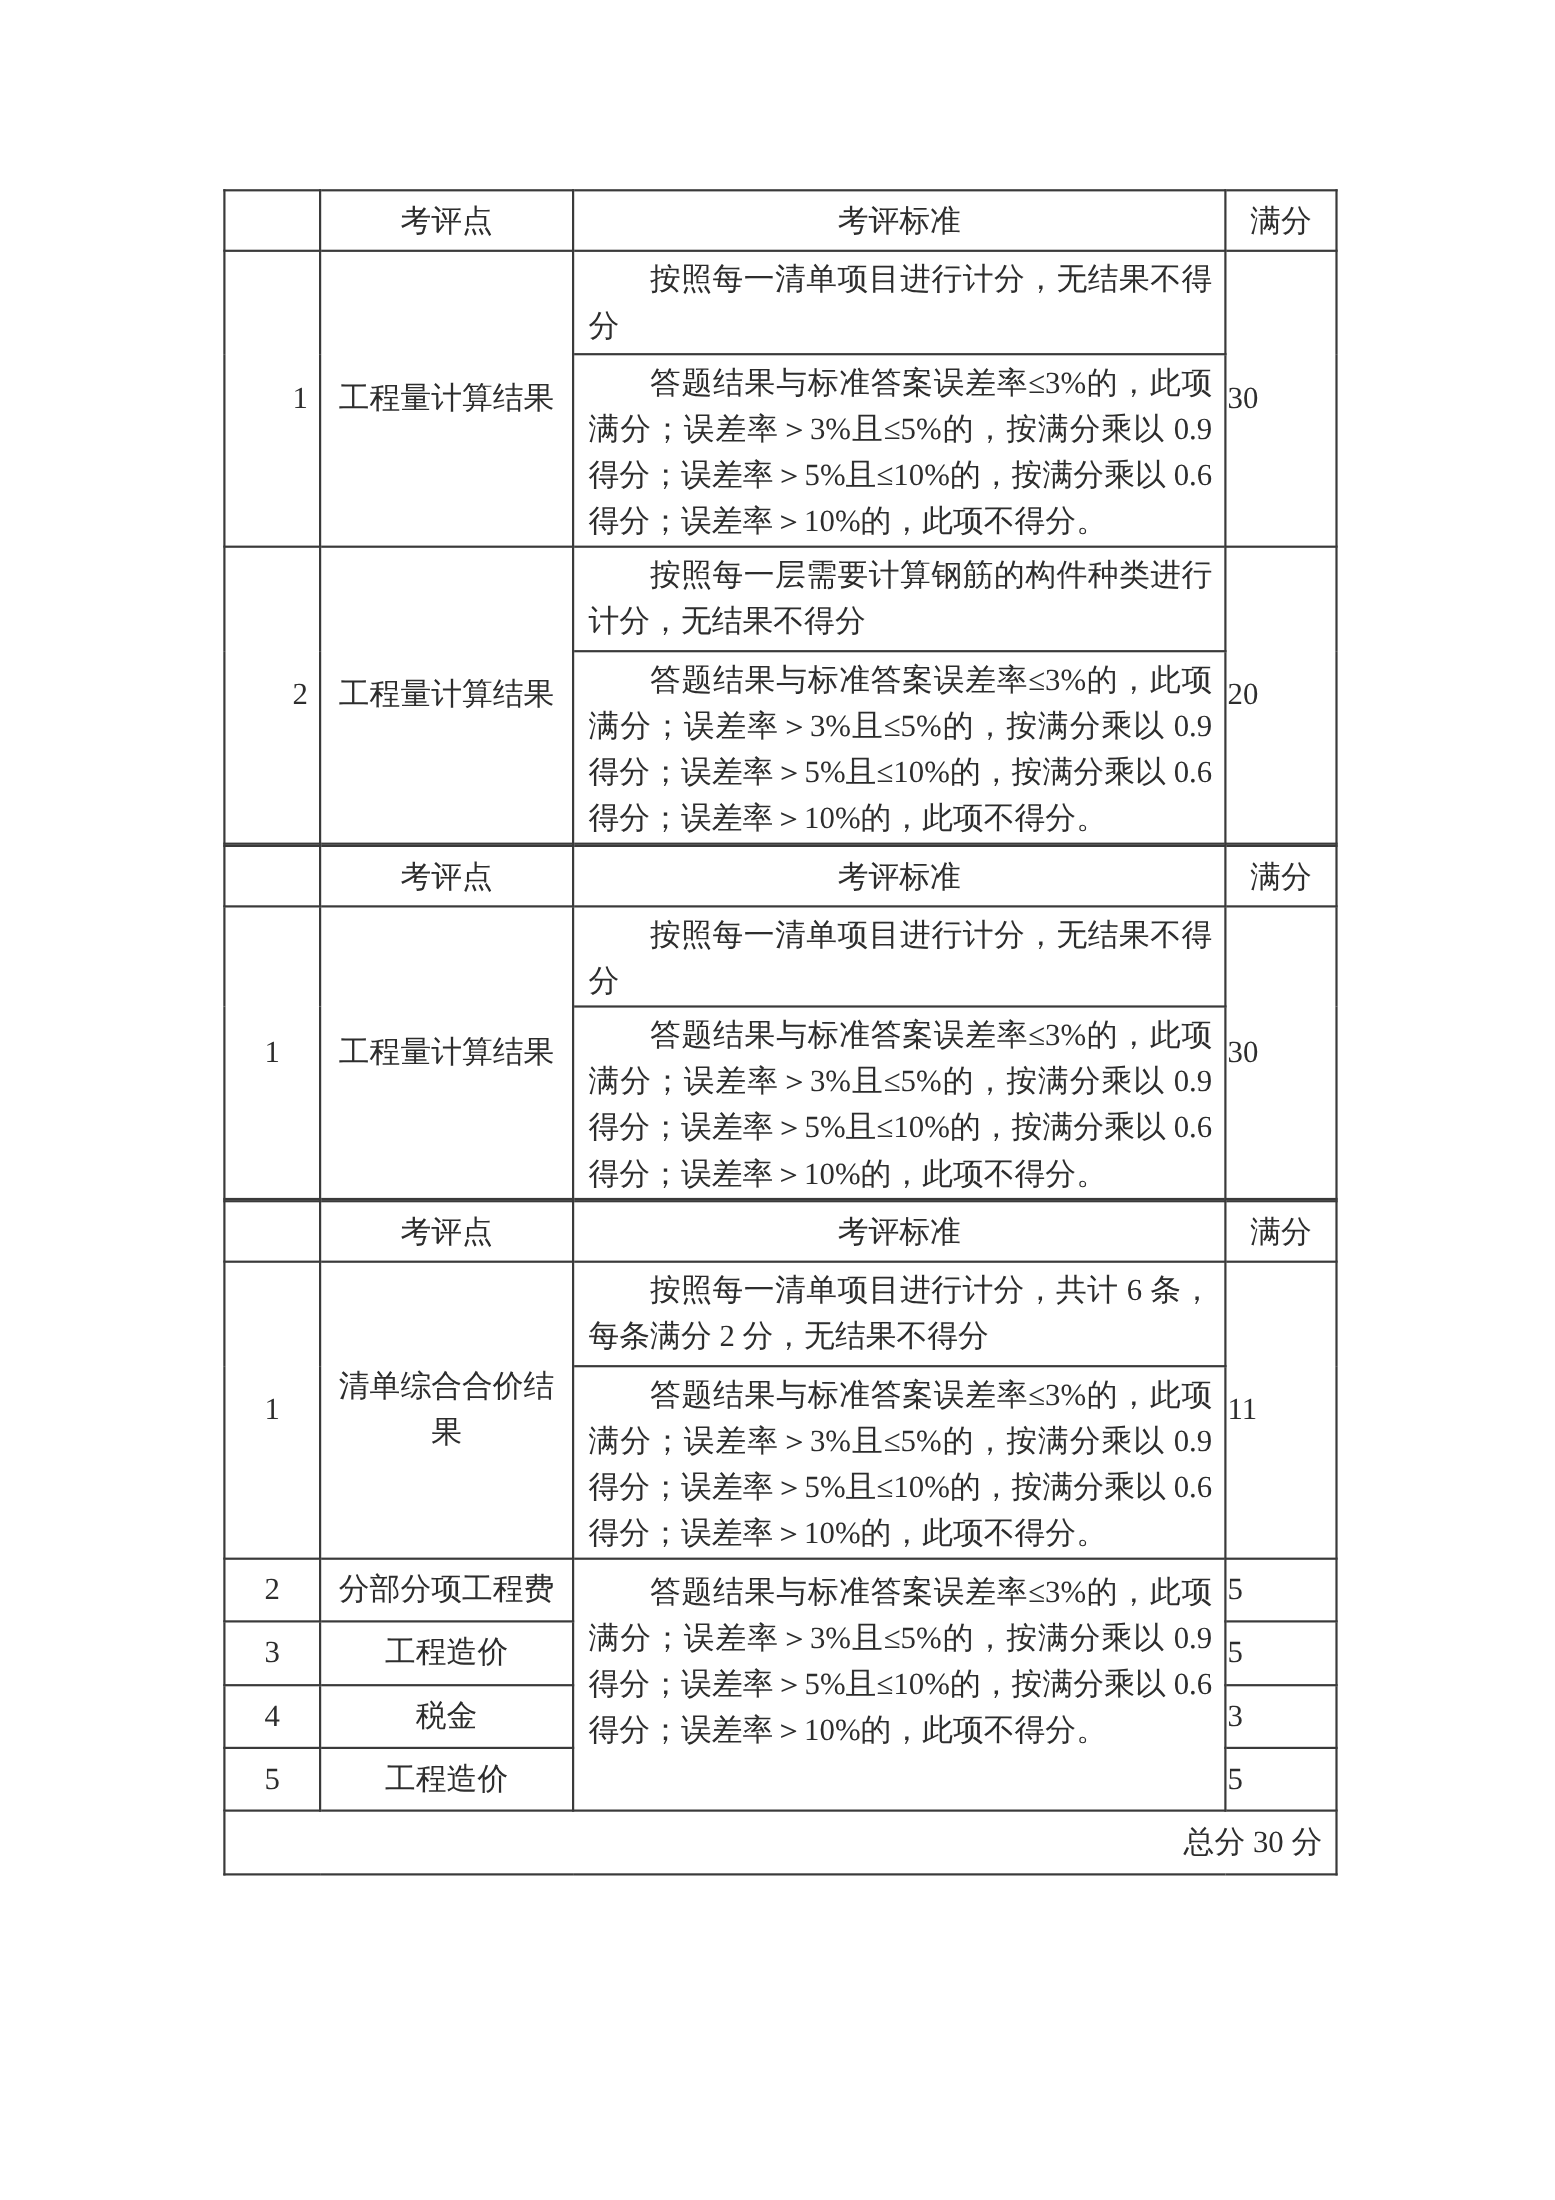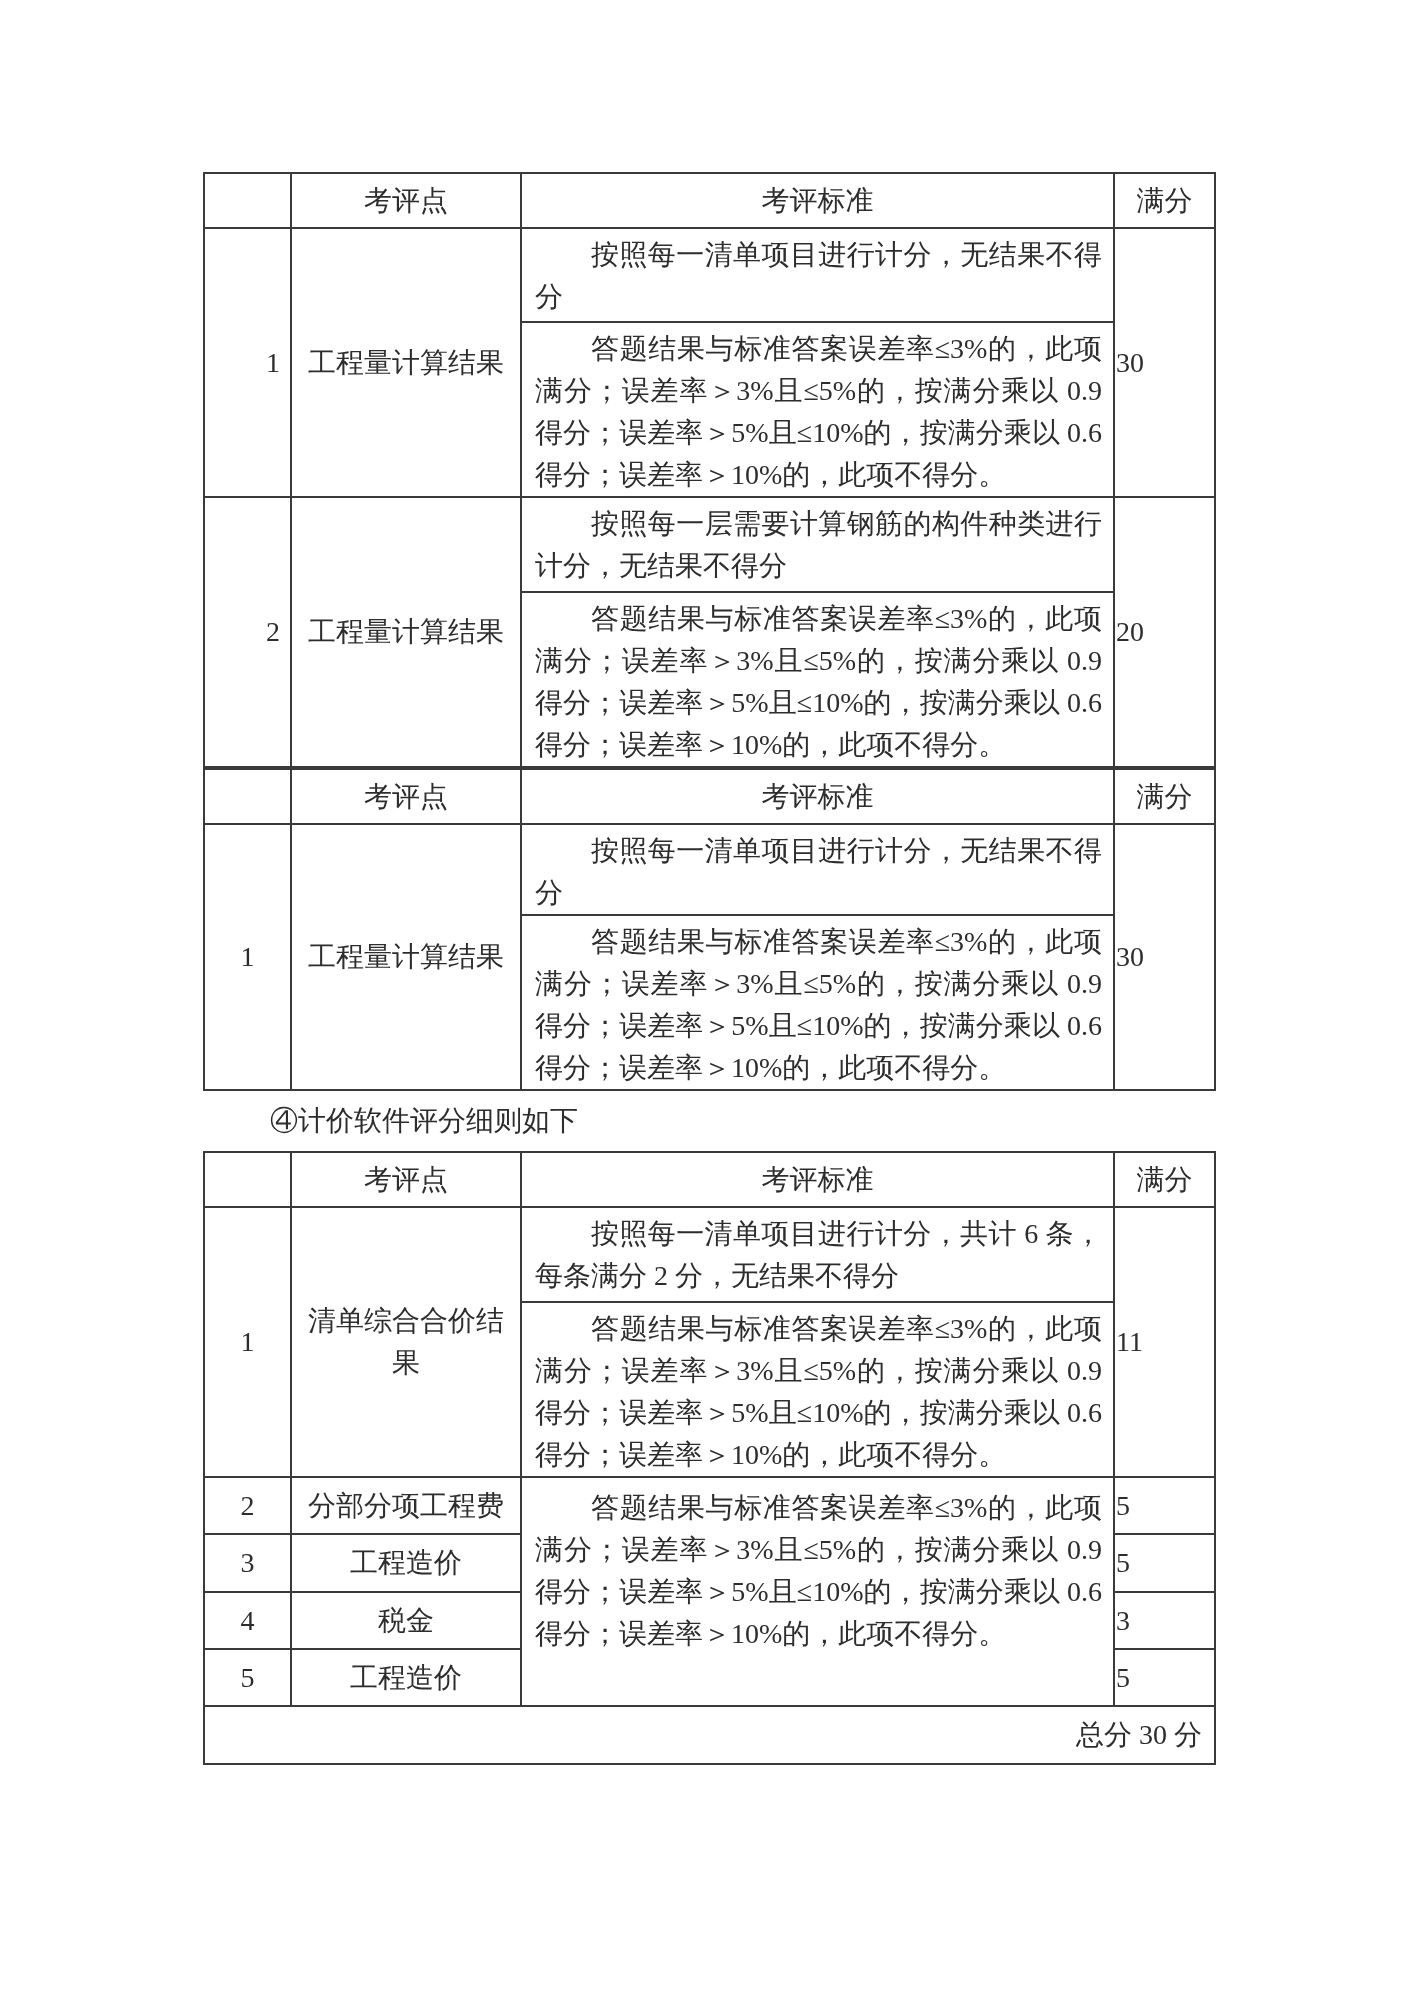--- a/index.html
+++ b/index.html
@@ -121,21 +121,20 @@
         <td class="point" rowspan="2">工程量计算结果</td>
         <td class="crit">按照每一清单项目进行计分，无结果不得分</td>
         <td class="score" rowspan="2">30</td>
       </tr>
       <tr class="h167">
         <td class="crit">答题结果与标准答案误差率≤3%的，此项满分；误差率＞3%且≤5%的，按满分乘以 0.9 得分；误差率＞5%且≤10%的，按满分乘以 0.6 得分；误差率＞10%的，此项不得分。</td>
       </tr>
     </tbody>
   </table>
 
-  <div class="heading">④计价软件评分细则如下</div>
 
   <table class="rubric">
     <colgroup>
         <col class="c1">
         <col class="c2">
         <col class="c3">
         <col class="c4">
       </colgroup>
     <tbody>
       <tr class="hdr">

